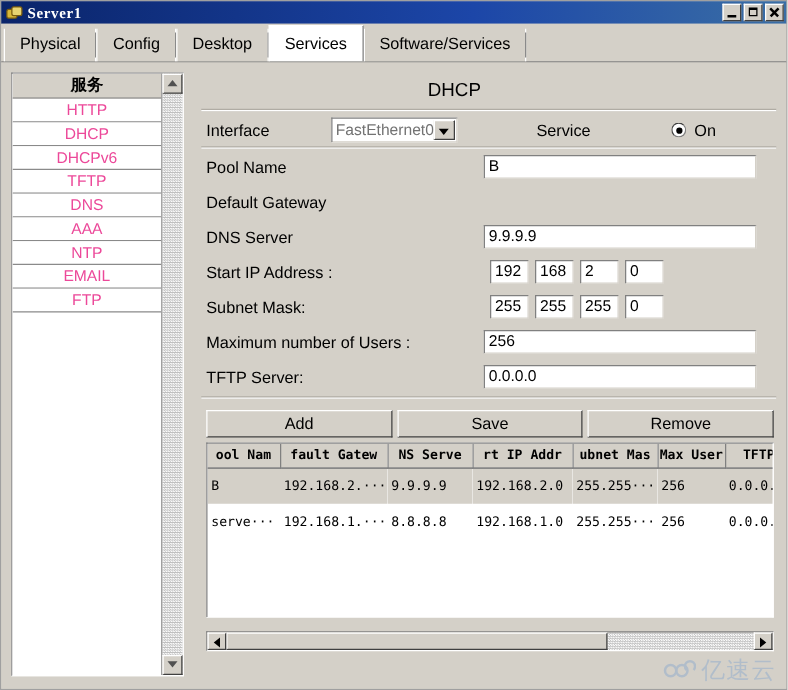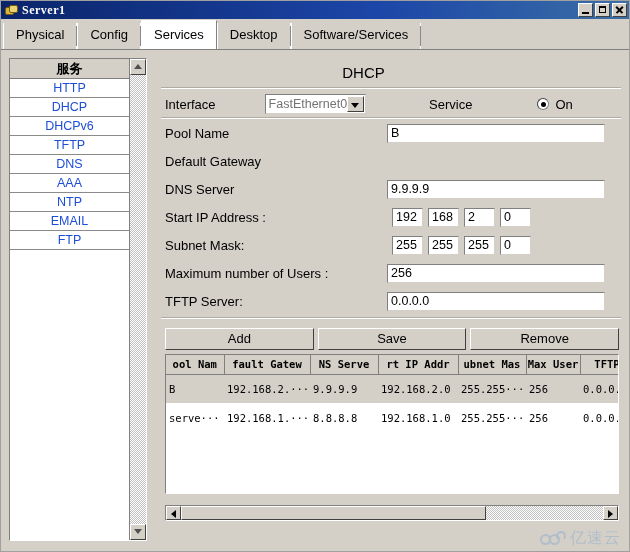--- a/index.html
+++ b/index.html
@@ -163,21 +163,21 @@
     background: #d4d0c8;
     border-bottom: 1px solid #808080;
     color: #000;
     font-family: "DejaVu Sans", sans-serif;
   }
   .side-item {
     height: 18px;
     line-height: 18px;
     text-align: center;
     font-size: 12.5px;
-    color: #1d4ed8;
+    color: #ec4899;
     border-bottom: 1px solid #8a8a8a;
     background: #ffffff;
   }
   
   #side-scroll {
     width: 16px;
     background:
       repeating-conic-gradient(#ffffff 0% 25%, #c0c0c0 0% 50%) 0 0/2px 2px;
     position: relative;
     flex: 0 0 16px;
@@ -443,21 +443,21 @@
   #wm-logo .c {
     position: absolute;
     border: 2px solid #9fb4cc;
     border-radius: 50%;
     box-sizing: border-box;
   }
   #wm-logo .c1 { left: 0; top: 3px; width: 11px; height: 11px; }
   #wm-logo .c2 { left: 9px; top: 3px; width: 11px; height: 11px; }
   #wm-logo .c3 { left: 16px; top: 0px; width: 10px; height: 10px; border-color:#9fb4cc; border-bottom-color: transparent;}
   #wm-text {
-    font-size: 16px;
+    font-size: 19px;
     color: #9fb4cc;
     font-family: "DejaVu Sans", sans-serif;
     letter-spacing: 1px;
   }
 </style>
 </head>
 <body>
 
 <div id="window">
 
@@ -477,22 +477,22 @@
       <div class="winbtn">
           <span class="x1"></span>
           <span class="x2"></span>
         </div>
     </div>
   </div>
 
   <div id="tabbar">
     <div class="tab">Physical</div>
     <div class="tab">Config</div>
+    <div class="tab">Desktop</div>
     <div class="tab active">Services</div>
-    <div class="tab">Desktop</div>
     <div class="tab">Software/Services</div>
   </div>
 
   <div id="content">
 
     <div id="sidebar">
       <div id="sidebar-inner">
         <div class="side-head">服务</div>
         <div class="side-item">HTTP</div>
         <div class="side-item">DHCP</div>

